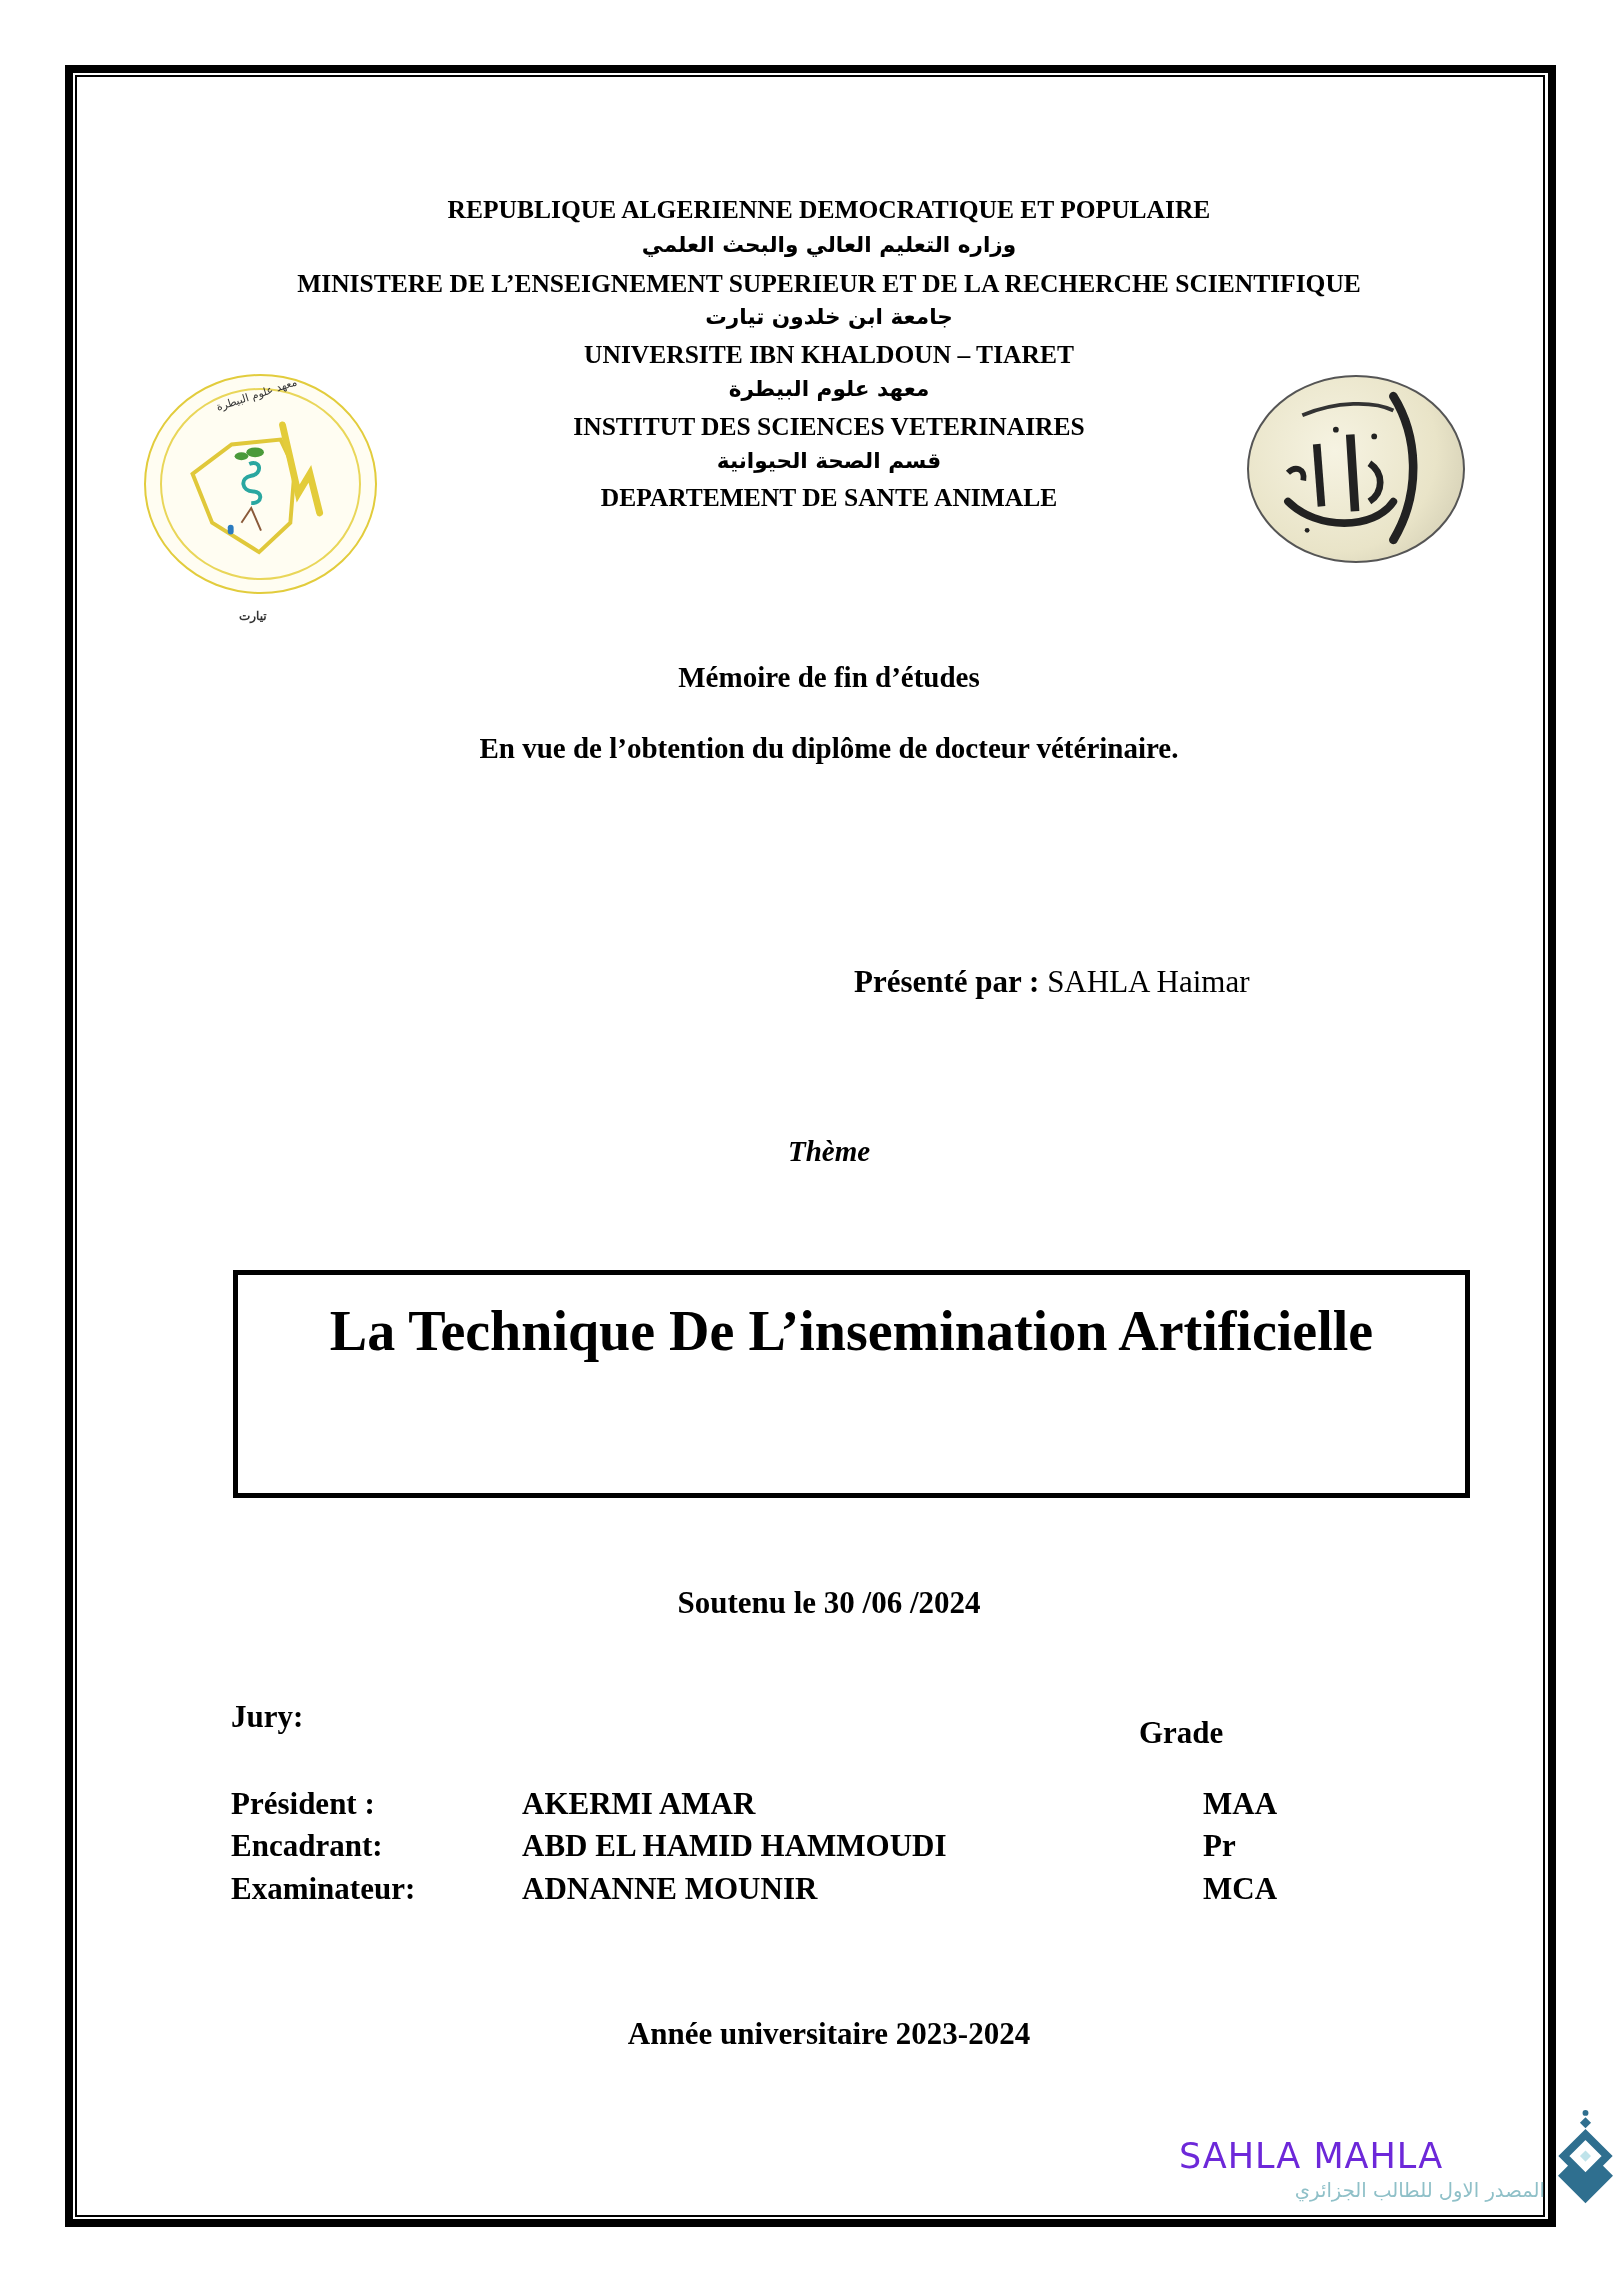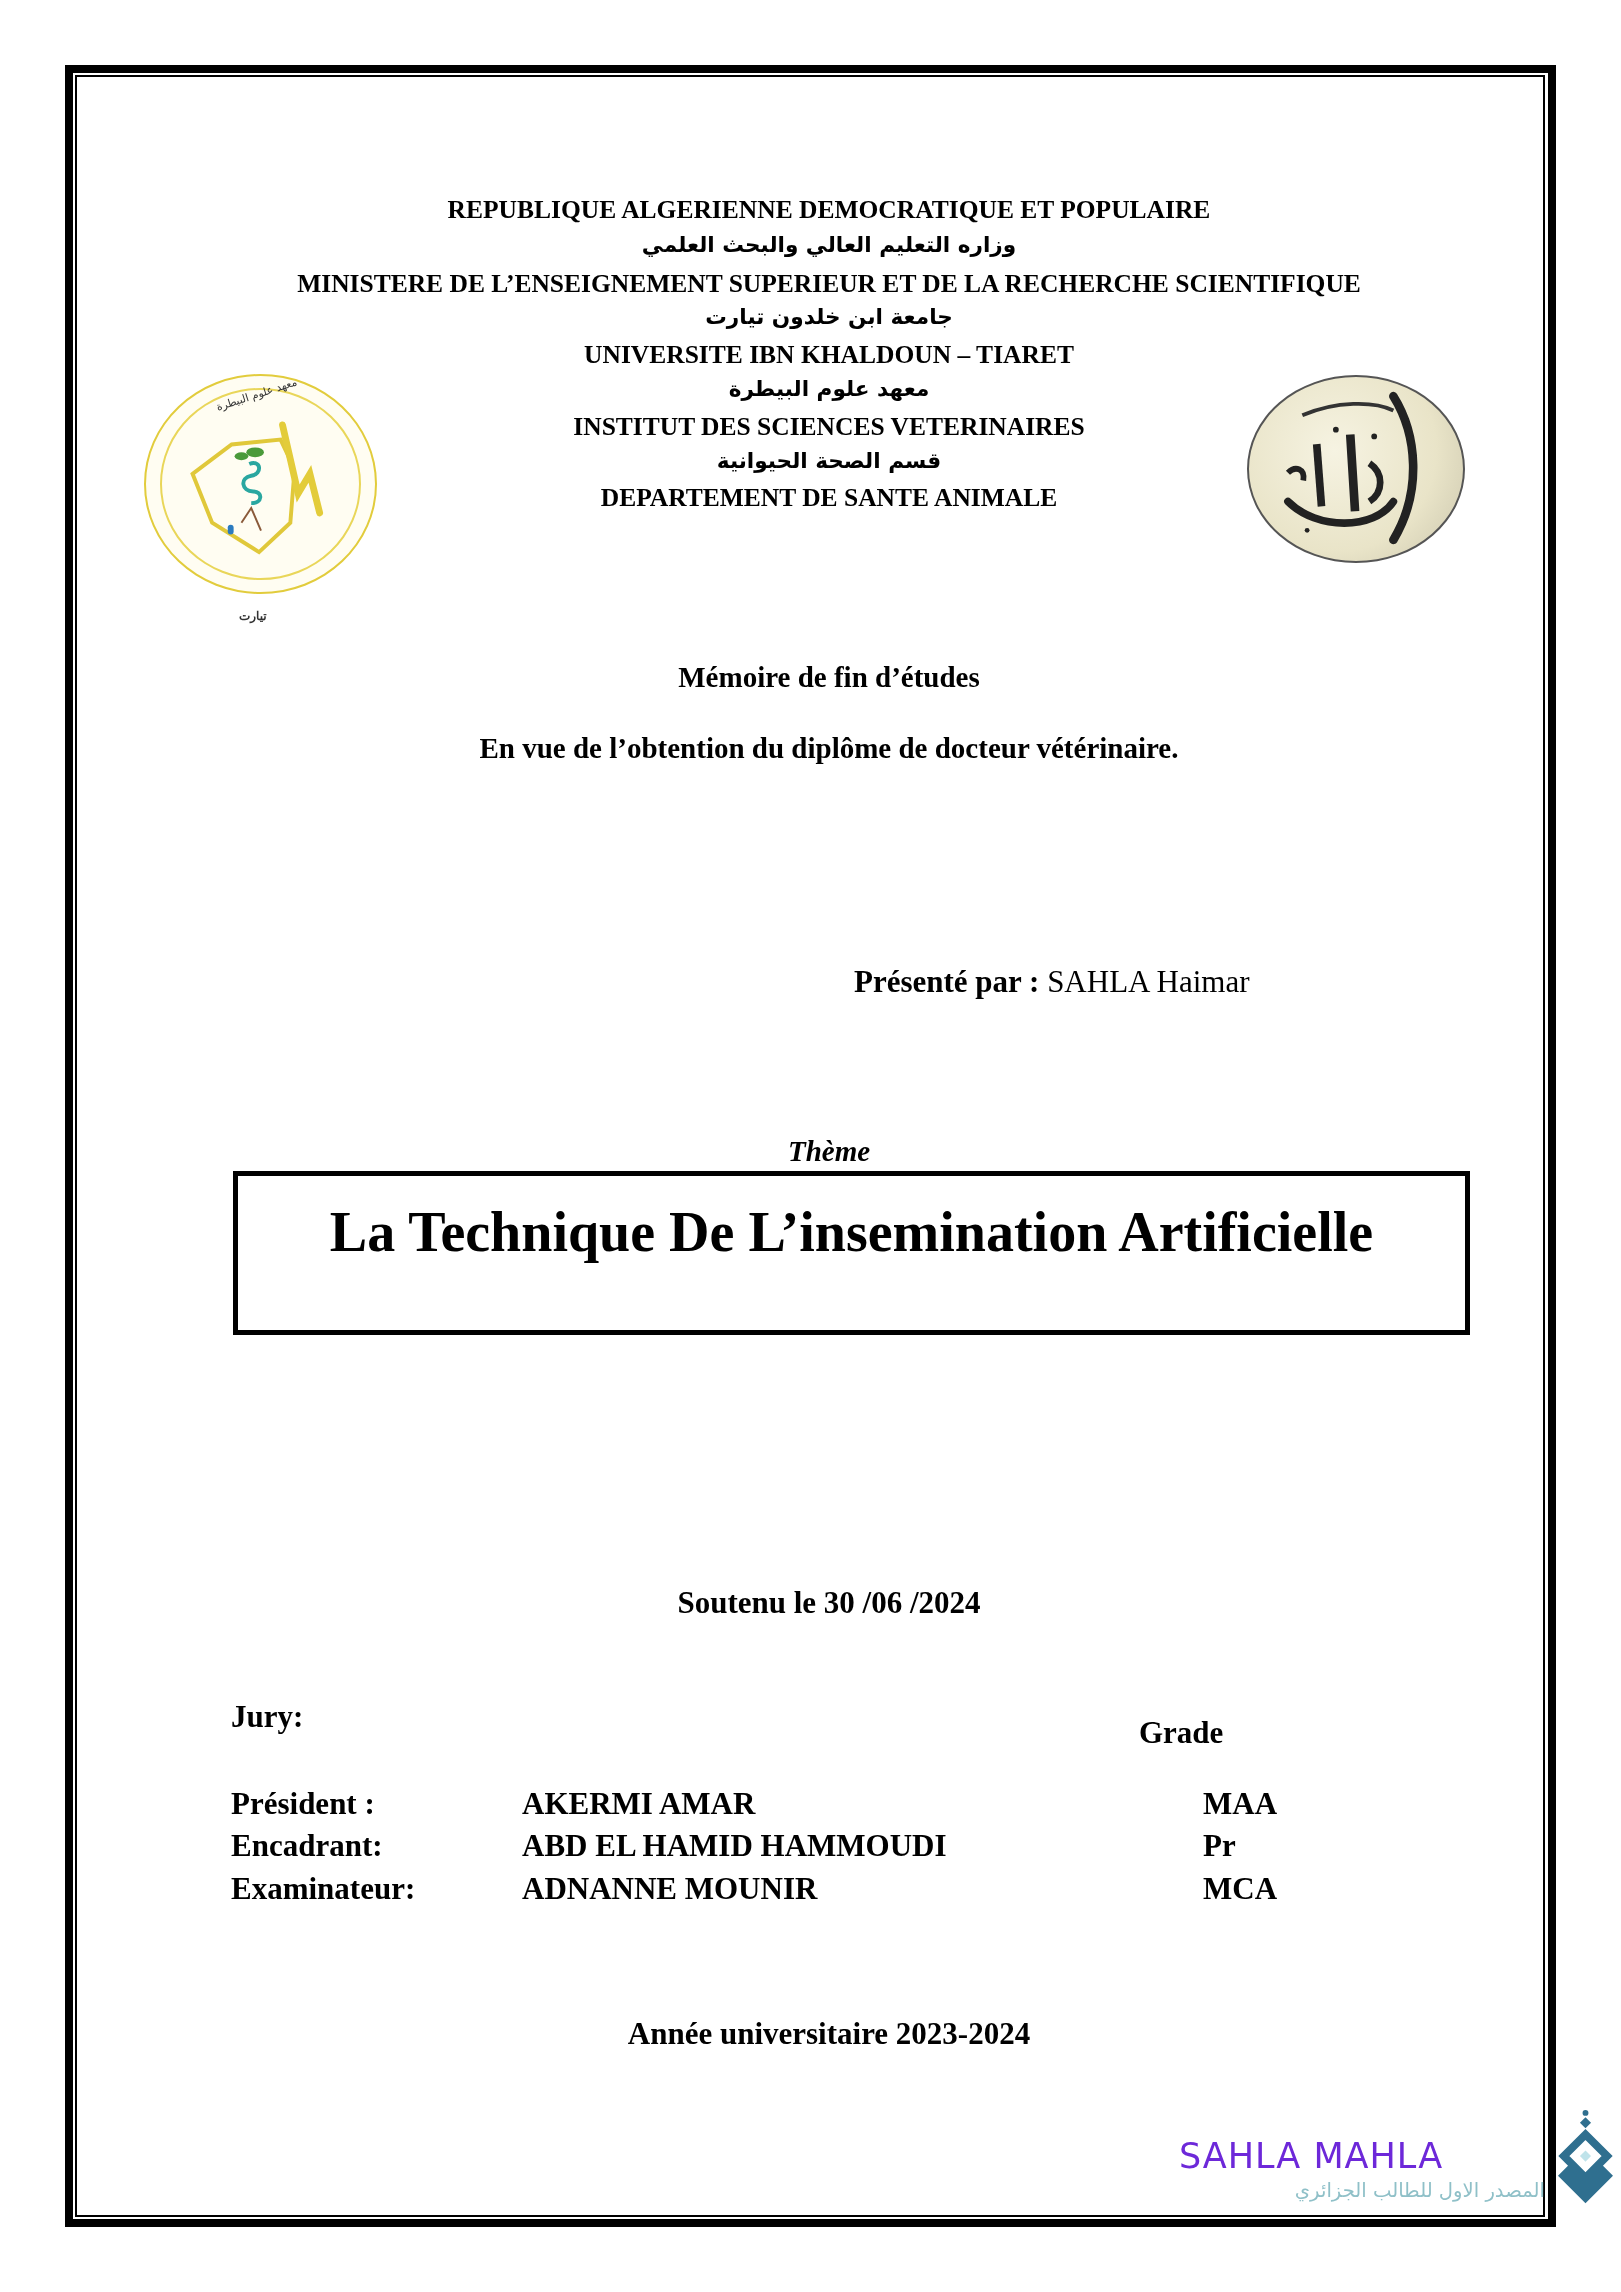--- a/index.html
+++ b/index.html
@@ -8,21 +8,21 @@
   .frame-inner { position: absolute; left: 75px; top: 75px; width: 1470px; height: 2142px; box-sizing: border-box; border: 2px solid #000; }
   .line { position: absolute; left: 0; width: 1658px; text-align: center; white-space: nowrap; line-height: 1; }
   .hdr { font-weight: bold; font-size: 25.5px; }
   .ar { font-family: "DejaVu Sans", "Liberation Sans", sans-serif; font-weight: bold; font-size: 21.6px; direction: rtl; unicode-bidi: plaintext; }
   .sub { font-weight: bold; font-size: 29px; }
   .abs { position: absolute; white-space: nowrap; line-height: 1; }
   .b33 { font-size: 31px; font-weight: bold; }
   .presented { left: 854px; top: 966px; font-size: 31px; }
   .presented .lbl { font-weight: bold; }
   .theme { font-size: 29px; font-weight: bold; font-style: italic; }
-  .title-box { position: absolute; left: 233px; top: 1171px; width: 1237px; height: 164px; box-sizing: border-box; border: 5.9px solid #000; }
+  .title-box { position: absolute; left: 233px; top: 1270px; width: 1237px; height: 228px; box-sizing: border-box; border: 5.9px solid #000; }
   .title-line { position: absolute; left: 0; width: 100%; text-align: center; font-size: 56px; font-weight: bold; line-height: 1; white-space: nowrap; }
   .logo { position: absolute; border-radius: 50%; box-sizing: border-box; }
   .logo-left { left: 144px; top: 374px; width: 233px; height: 220px; border: 2.9px solid #e2cc3c; background: #fffdf2; }
   .logo-left .inner-ring { position: absolute; left: 13.7px; top: 11.8px; right: 13.7px; bottom: 11.8px; border-radius: 50%; border: 2px solid #e9d659; }
   .logo-left .shape { position: absolute; left: 27.4px; top: 29px; width: 176px; height: 167px; }
   .logo-right { left: 1247px; top: 375px; width: 218px; height: 188px; background: radial-gradient(circle at 40% 40%, #f6f3e2 0%, #e9e4c8 60%, #c9c4ab 100%); border: 2px solid #555; overflow: hidden; }
   .logo-right .cal { position: absolute; left: 0; top: 0; width: 100%; height: 100%; }
   .watermark { position: absolute; left: 1176px; top: 2107px; }
   .wm-title { position: absolute; left: 2.9px; top: 32px; font-family: "DejaVu Sans", "Liberation Sans", sans-serif; font-size: 35px; letter-spacing: 1px; color: #6d28d9; white-space: nowrap; line-height: 1; }
   .wm-sub { position: absolute; left: 5.9px; top: 74px; width: 363px; font-family: "DejaVu Sans", sans-serif; font-size: 19.6px; color: #8fc0c8; direction: rtl; white-space: nowrap; line-height: 1; text-align: right; }

